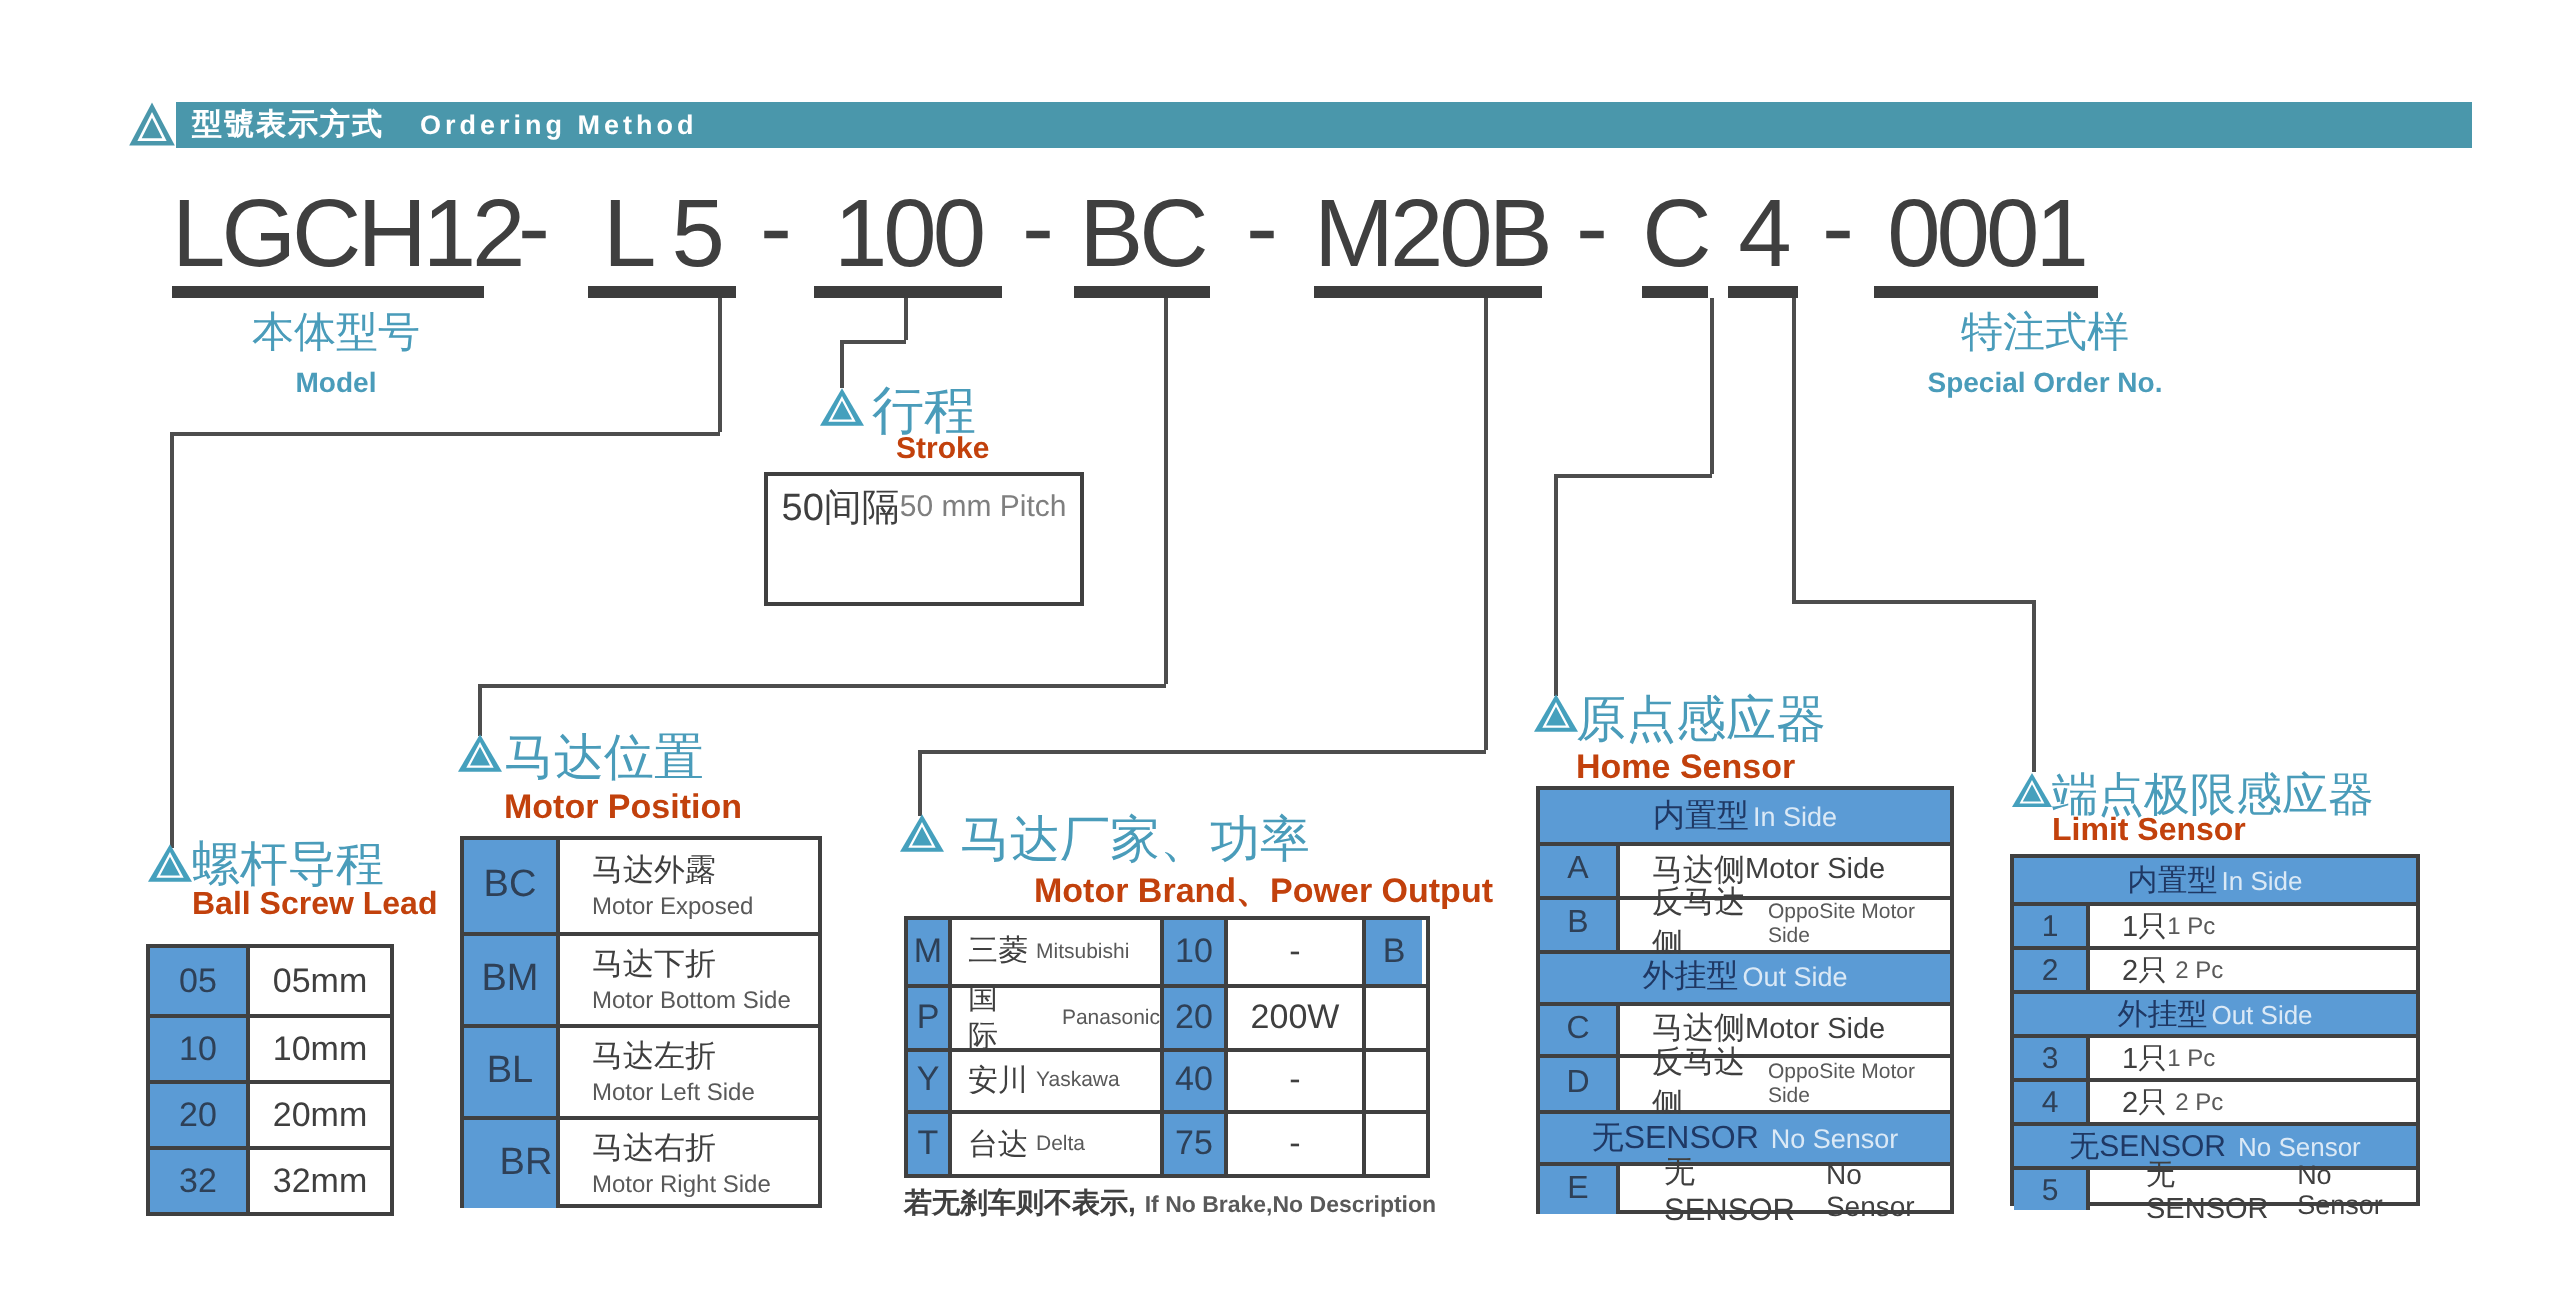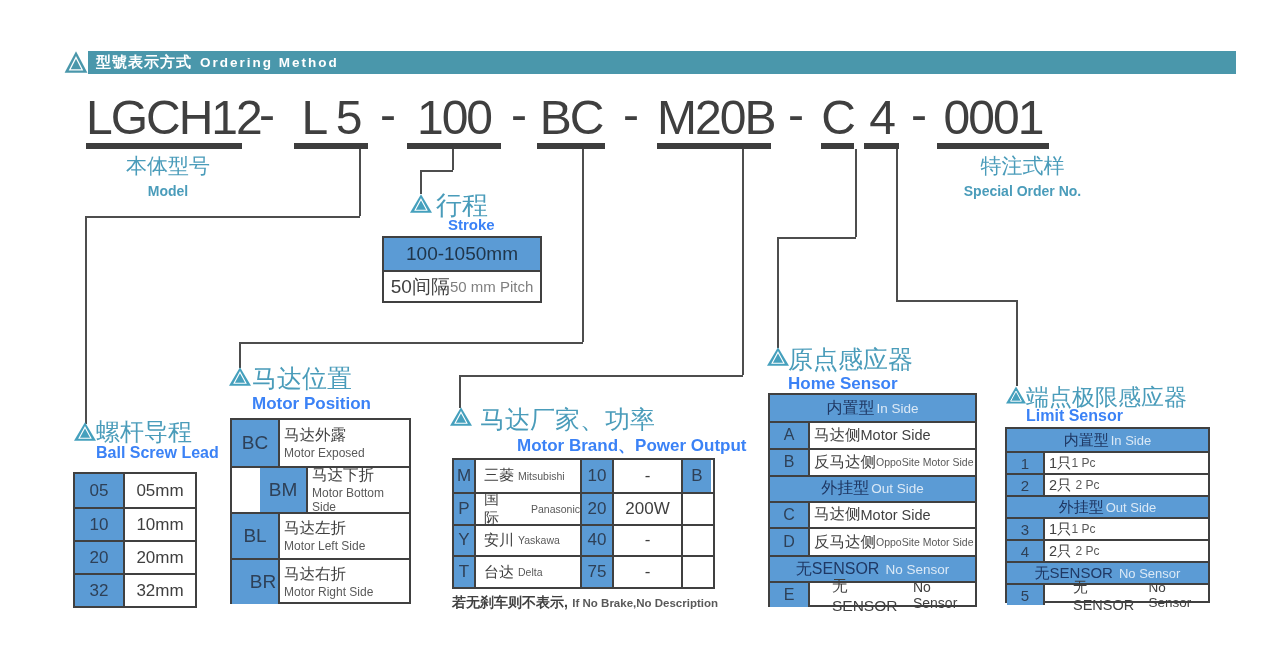--- a/index.html
+++ b/index.html
@@ -3,49 +3,49 @@
 <meta charset="utf-8">
 <style>
   html,body{margin:0;padding:0;background:#fff;}
   #canvas{
     position:relative;width:1284px;height:656px;background:#ffffff;overflow:hidden;
     font-family:"Liberation Sans","DejaVu Sans",sans-serif;color:#3f3f3f;
   }
   .abs{position:absolute;}
   
   .hbar{position:absolute;left:88px;top:51px;width:1148px;height:23px;background:#4a97ab;
-        display:flex;align-items:center;padding-left:8px;box-sizing:border-box;color:#fff;}
+        display:flex;align-items:center;padding-left:8px;box-sizing:border-box;color:#fff;gap:10px;}
   .hbar .zh{font-size:15px;font-weight:bold;letter-spacing:1px;}
   .hbar .en{font-size:13.5px;font-weight:bold;margin-left:8px;letter-spacing:2px;}
   .tri-icon{position:absolute;display:block;}
   
   .seg{position:absolute;top:93px;height:50px;font-size:48px;letter-spacing:-2px;
        color:#3f3f3f;text-align:center;border-bottom:6px solid #3d3d3d;white-space:nowrap;
        line-height:50px;}
   .hyph{position:absolute;top:90px;height:50px;font-size:48px;color:#3f3f3f;text-align:center;line-height:50px;}
   
   .tealblk{position:absolute;color:#4a9cba;text-align:center;}
   .tealblk .zh{display:block;font-size:21px;}
   .tealblk .en{display:block;font-size:14px;font-weight:bold;margin-top:3px;}
   .seclab-zh{position:absolute;color:#4a9cba;white-space:nowrap;}
-  .seclab-en{position:absolute;color:#3b82f6;font-weight:bold;white-space:nowrap;}
+  .seclab-en{position:absolute;color:#c2410c;font-weight:bold;white-space:nowrap;}
   
   .ln{position:absolute;background:#4d4d4d;}
   
   .tbl{position:absolute;border:2px solid #404040;box-sizing:border-box;background:#fff;}
   .row{display:flex;box-sizing:border-box;border-top:2px solid #404040;}
   .row:first-child{border-top:none;}
   .cell{box-sizing:border-box;display:flex;align-items:center;}
   .codecell{background:#5b9bd5;justify-content:center;color:#2e4057;border-right:2px solid #404040;flex:0 0 auto;}
   .bluehead{background:#5b9bd5;justify-content:center;width:100%;}
   .hz{color:#1f3864;font-size:16px;}
   .he{color:#dbe9f6;font-size:13.5px;margin-left:2px;}
   .zh-txt{color:#3f3f3f;}
   .en-txt{color:#595959;}
-  .valcell{flex:1;padding-left:4px;}
+  .valcell{flex:1;padding-left:16px;}
 </style>
 </head>
 <body>
 
 <div id="canvas">
 
   <svg class="tri-icon" style="left:64px;top:50px;" width="24" height="24" viewBox="0 0 20 20">
     <path d="M10 1 L19.5 19 L0.5 19 Z" fill="#4a97ab"></path>
     <path d="M10 6.2 L15.2 16.5 L4.8 16.5 Z" fill="none" stroke="#ffffff" stroke-width="1.1"></path>
   </svg>
@@ -102,25 +102,20 @@
   <div class="ln" style="left:896px;top:300px;width:121px;height:1.5px;"></div>
   <div class="ln" style="left:1016px;top:300px;width:1.5px;height:86px;"></div>
 
   <svg class="tri-icon" style="left:410px;top:194px;" width="22" height="19" viewBox="0 0 20 17">
     <path d="M10 0 L20 17 L0 17 Z" fill="#45a0bd"></path>
     <path d="M10 4.6 L15.4 14.7 L4.6 14.7 Z" fill="none" stroke="#ffffff" stroke-width="1"></path>
   </svg>
   <span class="seclab-zh" style="left:436px;top:188px;font-size:26px;">行程</span>
   <span class="seclab-en" style="left:448px;top:216px;font-size:15px;">Stroke</span>
   <div class="tbl" style="left:382px;top:236px;width:160px;height:67px;">
-    <div class="row" style="height:32px;">
-      <div class="cell bluehead">
-        <span style="font-size:19px;color:#20354a;">100-1050mm</span>
-      </div>
-    </div>
     <div class="row" style="height:31px;">
       <div class="cell" style="width:100%;justify-content:center;">
         <span class="zh-txt" style="font-size:19px;">50间隔</span>
         <span style="font-size:15px;color:#7f7f7f;">50 mm Pitch</span>
       </div>
     </div>
   </div>
 
   <svg class="tri-icon" style="left:74px;top:422px;" width="22" height="19" viewBox="0 0 20 17">
     <path d="M10 0 L20 17 L0 17 Z" fill="#45a0bd"></path>
@@ -155,21 +150,21 @@
   <span class="seclab-en" style="left:252px;top:394px;font-size:17px;">Motor Position</span>
   <div class="tbl" style="left:230px;top:418px;width:181px;height:186px;">
     <div class="row" style="height:45.5px;">
       <div class="cell codecell" style="width:48px;font-size:19px;">BC</div>
       <div class="cell valcell" style="flex-direction:column;align-items:flex-start;justify-content:center;">
         <span class="zh-txt" style="font-size:15.5px;">马达外露</span>
         <span class="en-txt" style="font-size:12px;">Motor Exposed</span>
       </div>
     </div>
     <div class="row" style="height:46px;">
-      <div class="cell codecell" style="width:48px;font-size:19px;margin-left:28px;">BM</div>
+      <div class="cell codecell" style="width:48px;font-size:19px;">BM</div>
       <div class="cell valcell" style="flex-direction:column;align-items:flex-start;justify-content:center;">
         <span class="zh-txt" style="font-size:15.5px;">马达下折</span>
         <span class="en-txt" style="font-size:12px;">Motor Bottom Side</span>
       </div>
     </div>
     <div class="row" style="height:46px;text-align:right;">
       <div class="cell codecell" style="width:48px;font-size:19px;">BL</div>
       <div class="cell valcell" style="flex-direction:column;align-items:flex-start;justify-content:center;">
         <span class="zh-txt" style="font-size:15.5px;">马达左折</span>
         <span class="en-txt" style="font-size:12px;">Motor Left Side</span>

